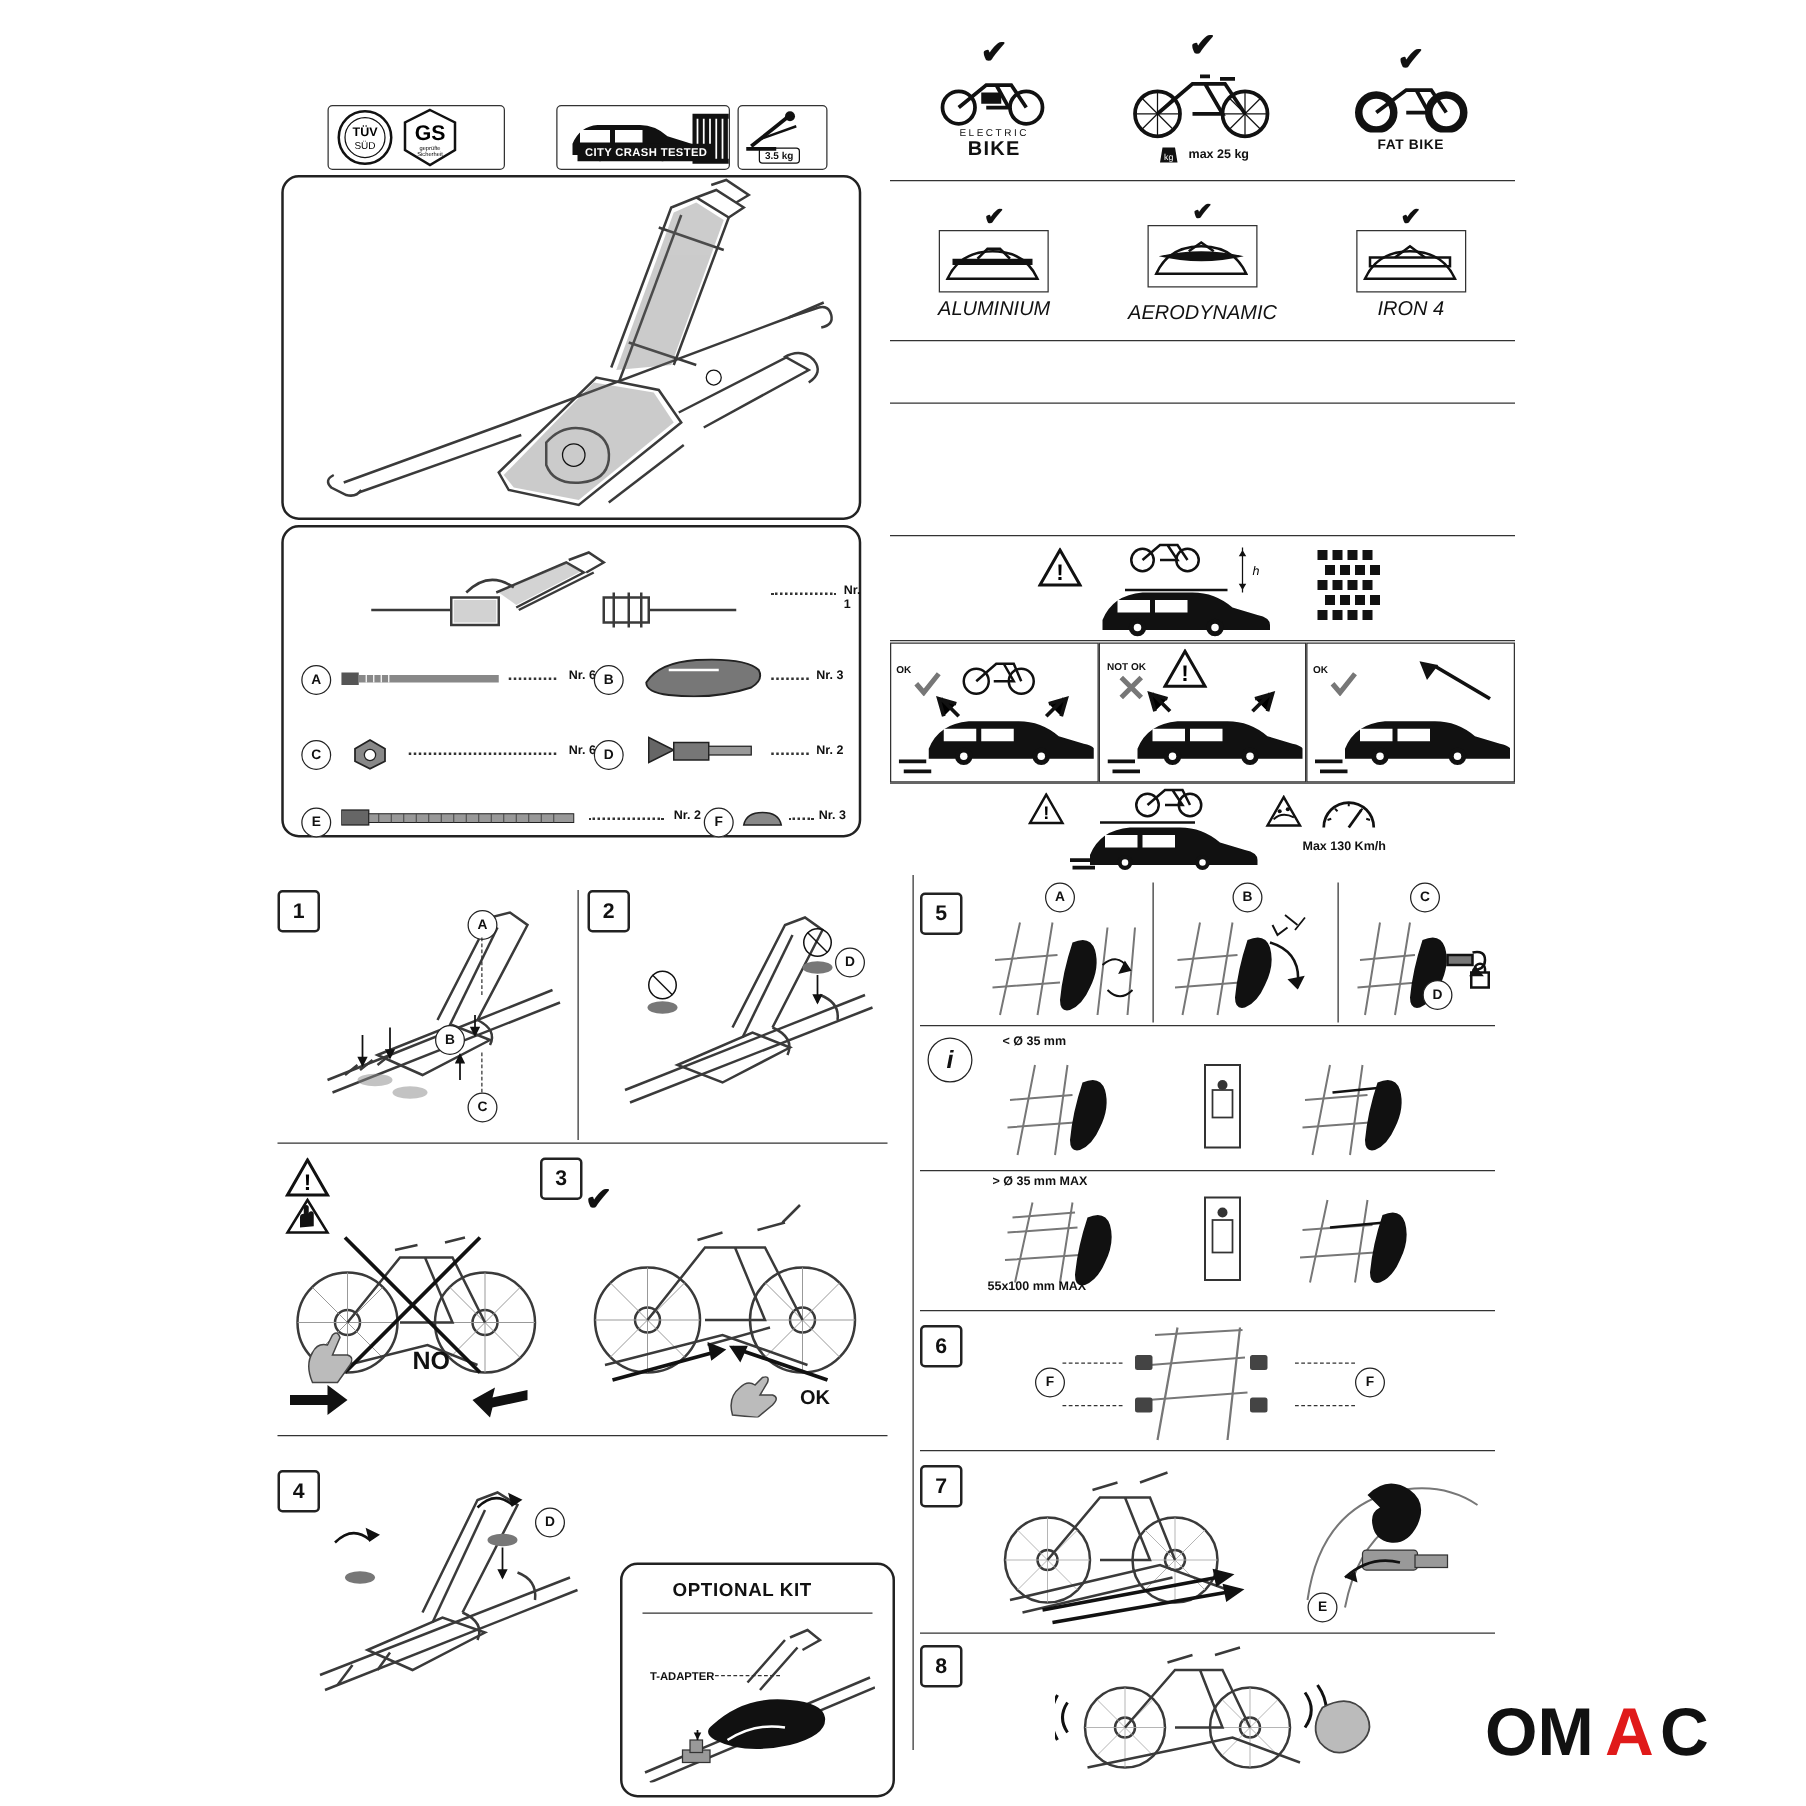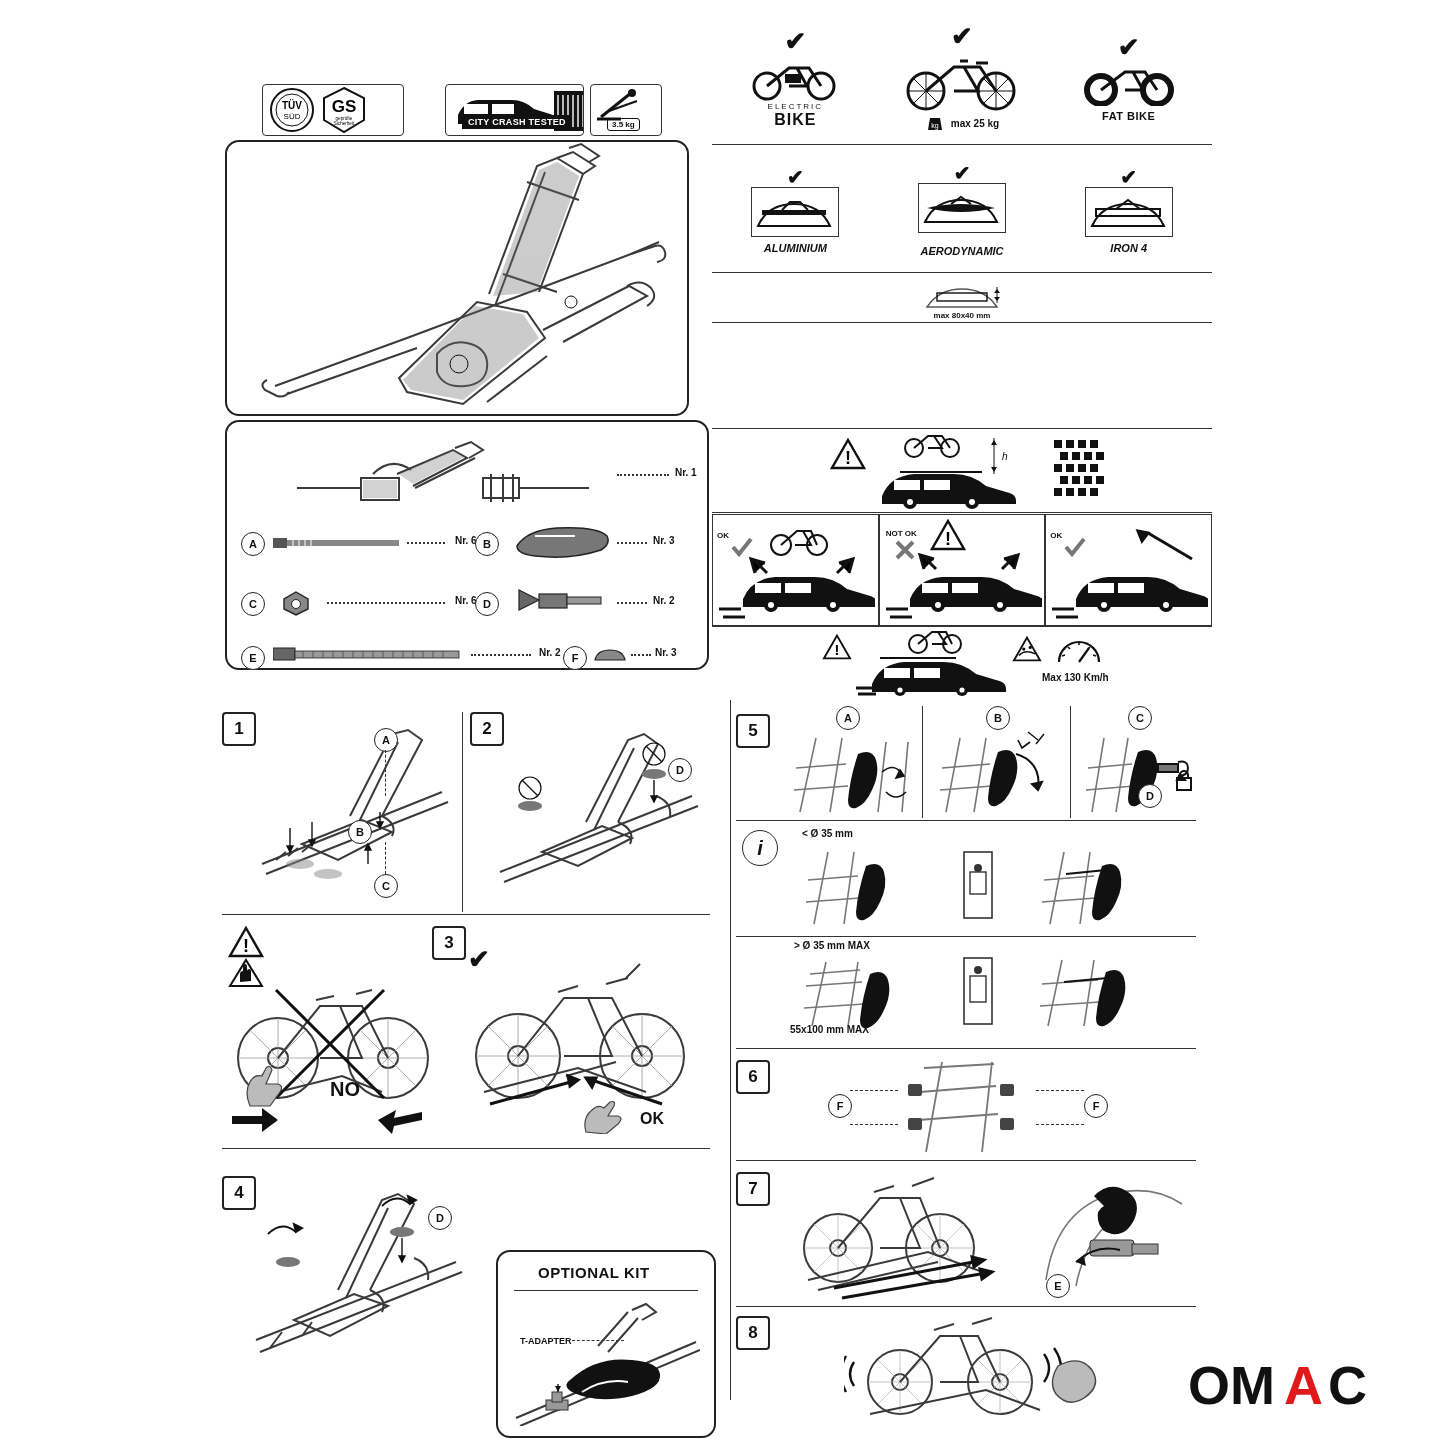--- a/index.html
+++ b/index.html
@@ -29,21 +29,21 @@
     width:30px;height:30px;border:2px solid #222;border-radius:4px;
     display:flex;align-items:center;justify-content:center;
     font-size:17px;font-weight:bold;background:#fff;
   }
   .dots{border-top:2px dotted #333;height:0;}
   .hr{border-top:1.5px solid #333;}
   svg{display:block;}
   .check{font-size:26px;font-weight:bold;line-height:1;}
   .grayblock{background:#9a9a9a;}
   .silh{fill:#111;}
-  .label-it{font-style:italic;font-weight:bold;font-size:11px;}
+  .label-it{font-style:italic;font-weight:normal;font-size:16px;}
 </style>
 </head>
 <body>
 
 <div class="abs" style="left:262px;top:82px;width:400px;height:55px;display:flex;align-items:center;gap:6px;">
 
   <div class="thinbox" style="width:140px;height:50px;display:flex;align-items:center;gap:4px;padding:0 6px;border-radius:4px;">
     <svg width="46" height="46" viewBox="0 0 46 46">
       <circle cx="23" cy="23" r="21" fill="none" stroke="#111" stroke-width="2"></circle>
       <circle cx="23" cy="23" r="16" fill="none" stroke="#111" stroke-width="1"></circle>
@@ -114,21 +114,21 @@
       <path d="M176 238 L248 164 L296 172 L312 196 L236 258 L184 248 Z"></path>
       <path d="M266 154 L312 28 L330 20 L352 34 L310 150 Z"></path>
     </g>
     <g fill="none" stroke="#111" stroke-width="1">
       <circle cx="232" cy="222" r="9"></circle>
       <circle cx="344" cy="160" r="6"></circle>
     </g>
   </svg>
 </div>
 
-<div class="abs box" style="left:225px;top:420px;width:460px;height:246px;padding-left:20px;">
+<div class="abs box" style="left:225px;top:420px;width:460px;height:246px;">
 
   <div class="abs" style="left:60px;top:12px;">
     <svg width="320" height="80" viewBox="0 0 320 80">
       <g fill="none" stroke="#3a3a3a" stroke-width="2">
         <path d="M10 54 h64"></path>
         <path d="M74 44 h38 v22 h-38 z"></path>
         <path d="M110 40 l56 -24 l14 8 l-54 28"></path>
         <path d="M128 54 l60 -30"></path>
         <path d="M168 14 l16 -6 l12 8 l-14 8"></path>
         <path d="M196 44 h36 v20 h-36 z"></path>
@@ -299,29 +299,20 @@
           <path d="M6 38 q10 -22 36 -22 q26 0 36 22 z" fill="none" stroke="#111" stroke-width="2"></path>
           <rect x="10" y="21" width="64" height="7" fill="none" stroke="#111" stroke-width="2"></rect>
           <path d="M30 21 l12 -9 l12 9" fill="none" stroke="#111" stroke-width="2"></path>
         </svg>
       </div>
       <div class="label-it" style="margin-top:5px;">IRON 4</div>
     </div>
   </div>
   <div class="abs hr" style="left:0;top:258px;width:500px;"></div>
 
-  <div class="abs col center" style="left:0;top:262px;width:500px;height:44px;">
-    <svg width="130" height="38" viewBox="0 0 130 38">
-      <path d="M30 30 q12 -18 35 -18 q23 0 35 18 z" fill="none" stroke="#555" stroke-width="1.4"></path>
-      <rect x="40" y="16" width="50" height="8" fill="none" stroke="#111" stroke-width="1.4"></rect>
-      <line x1="100" y1="10" x2="100" y2="26" stroke="#111" stroke-width="1"></line>
-      <path d="M100 12 l-3 4 h6z M100 24 l-3 -4 h6z" fill="#111"></path>
-    </svg>
-    <div class="tiny" style="font-weight:bold;margin-top:-4px;">max 80x40 mm</div>
-  </div>
   <div class="abs hr" style="left:0;top:308px;width:500px;"></div>
 
   <div class="abs hr" style="left:0;top:414px;width:500px;"></div>
 
   <div class="abs" style="left:0;top:418px;width:500px;height:78px;">
     <svg class="abs" style="left:118px;top:6px;" width="36" height="32" viewBox="0 0 36 32">
       <path d="M18 2 L34 30 H2 Z" fill="#fff" stroke="#111" stroke-width="2.4"></path>
       <text x="18" y="26" text-anchor="middle" font-size="18" font-weight="bold" font-family="Liberation Sans">!</text>
     </svg>
     <svg class="abs" style="left:160px;top:2px;" width="180" height="76" viewBox="0 0 180 76">

